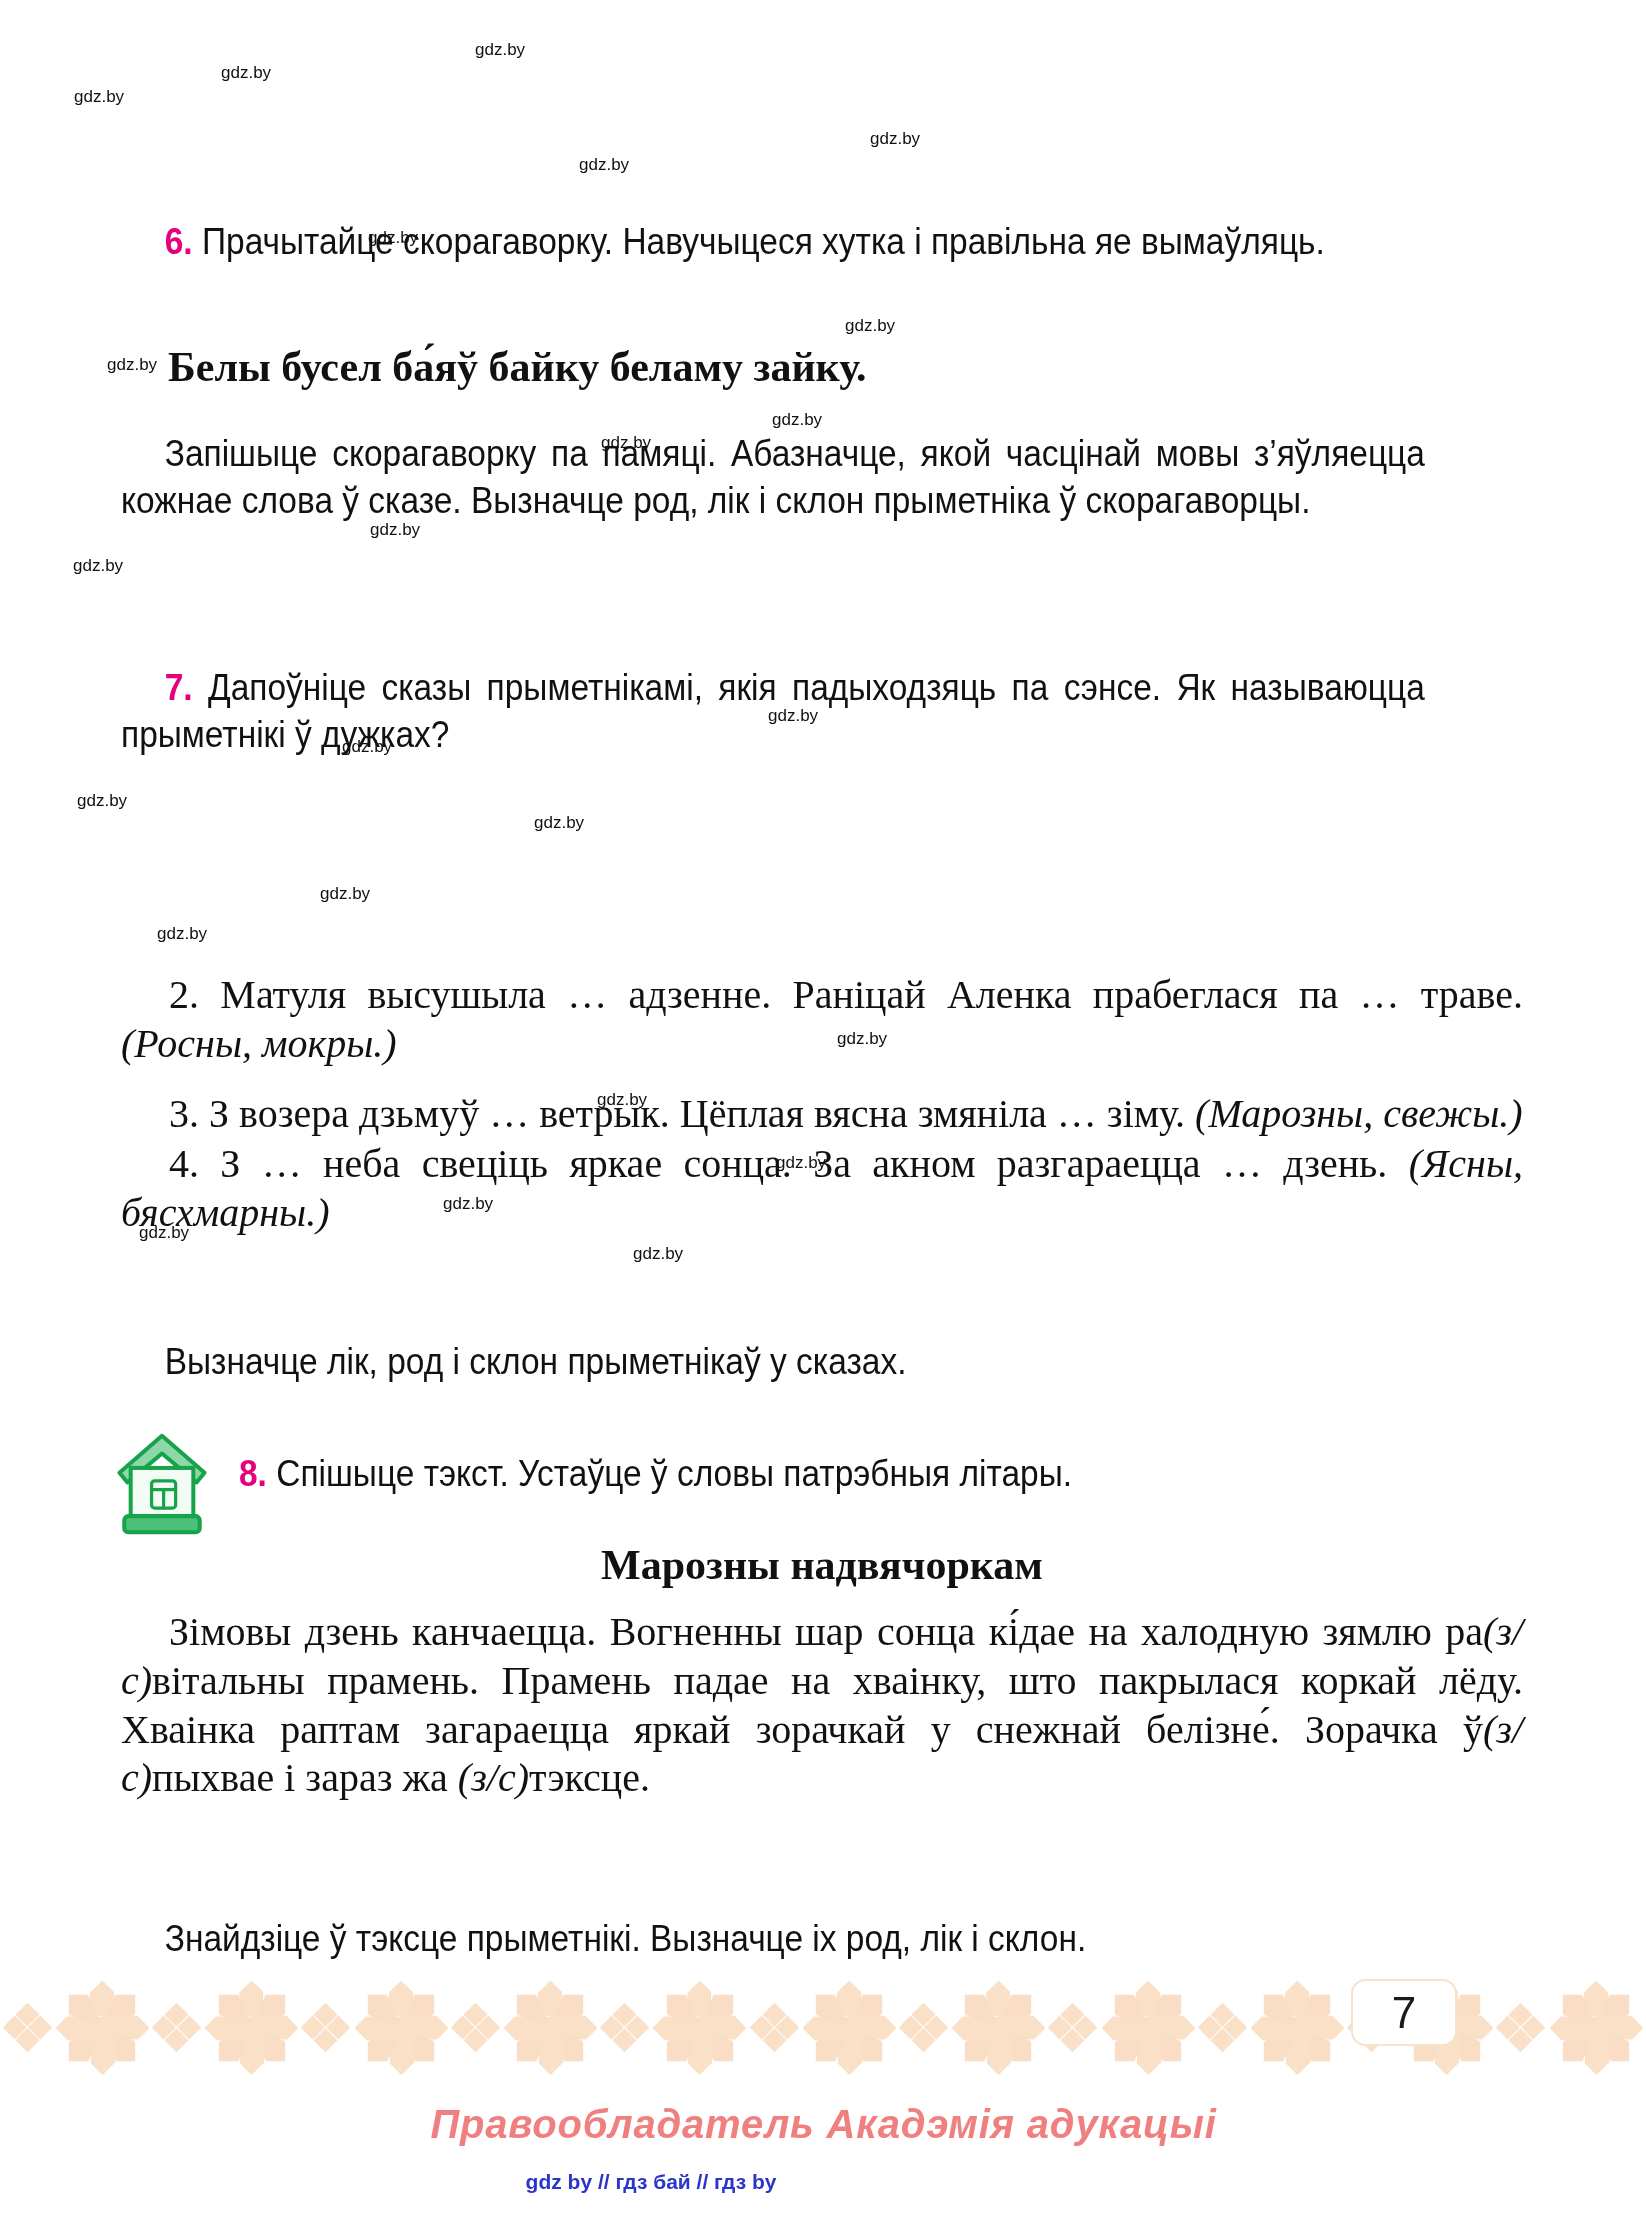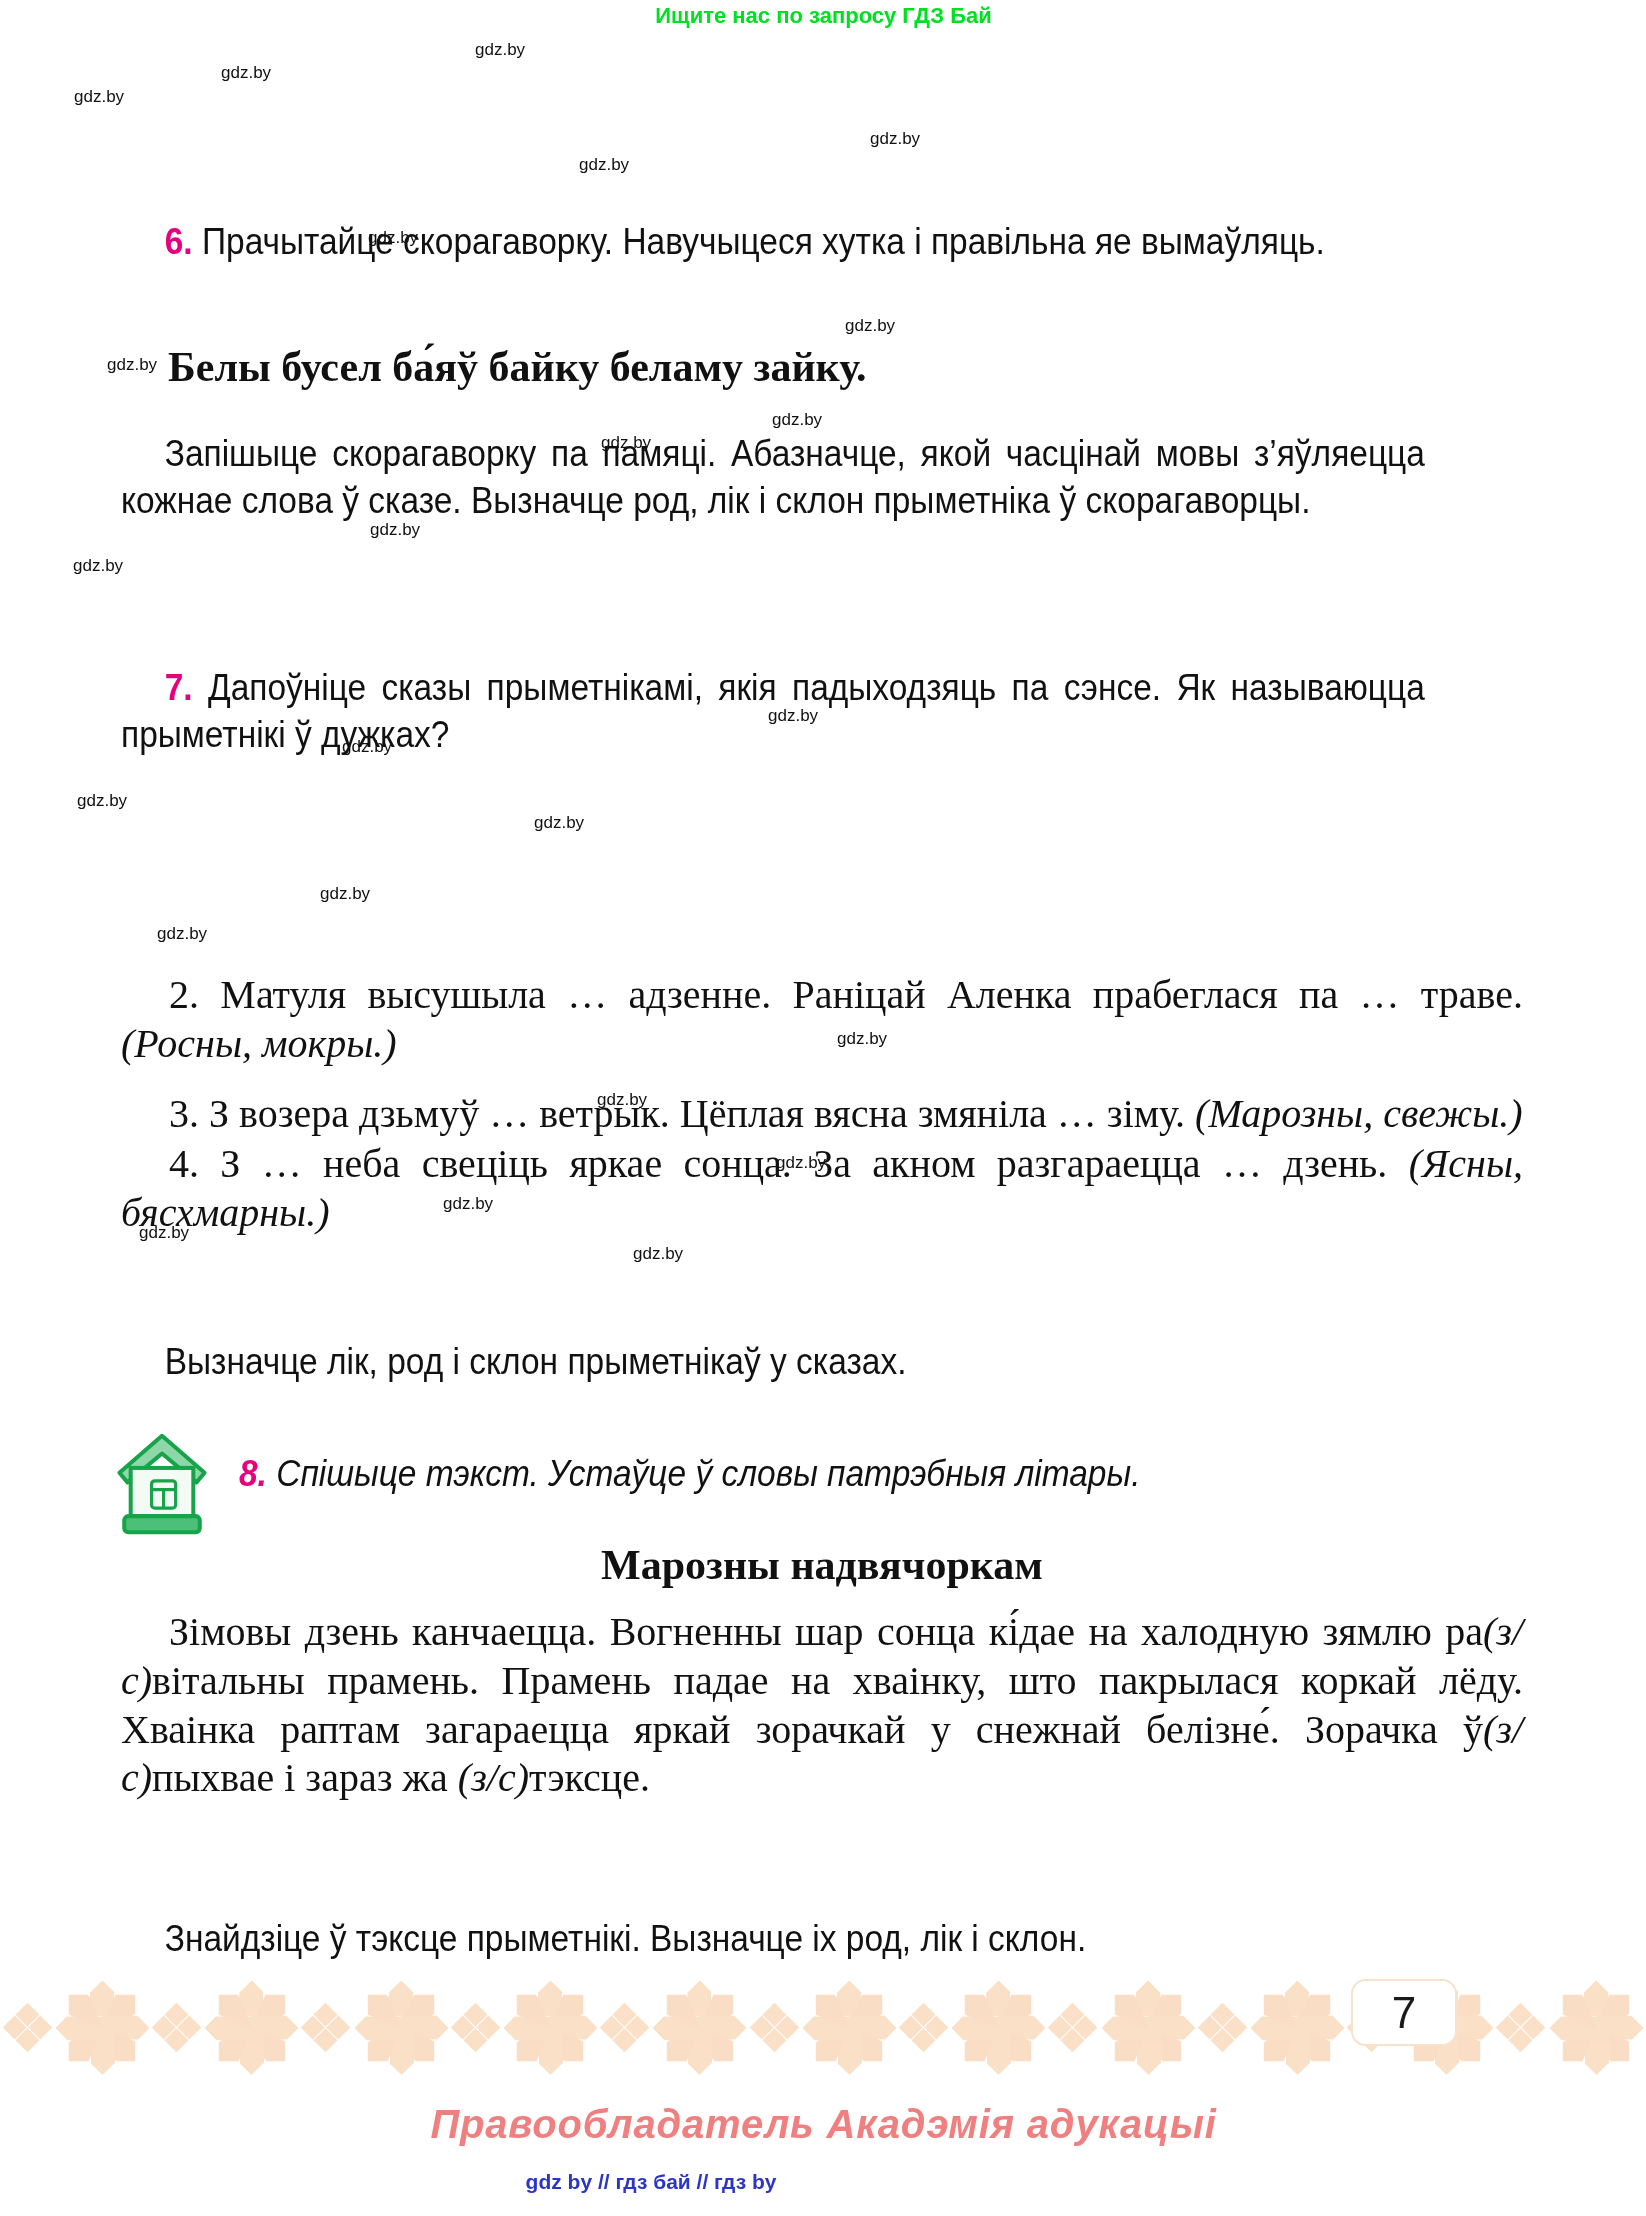--- a/index.html
+++ b/index.html
@@ -208,21 +208,20 @@
     font-size: 21px;
     font-weight: 700;
     color: #2b35c9;
   }
 </style>
 </head>
 <body>
 
 <div id="page">
 
-  <div class="promo-banner">Ищите нас по запросу ГДЗ Бай</div>
 
   <div id="watermark-layer">
       <div class="wm" style="left: 475px; top: 40px;">gdz.by</div>
       <div class="wm" style="left: 221px; top: 63px;">gdz.by</div>
       <div class="wm" style="left: 74px; top: 87px;">gdz.by</div>
       <div class="wm" style="left: 870px; top: 129px;">gdz.by</div>
       <div class="wm" style="left: 579px; top: 155px;">gdz.by</div>
       <div class="wm" style="left: 368px; top: 228px;">gdz.by</div>
       <div class="wm" style="left: 845px; top: 316px;">gdz.by</div>
       <div class="wm" style="left: 107px; top: 355px;">gdz.by</div>
@@ -299,21 +298,21 @@
       <rect x="22" y="46" width="78" height="62" fill="#f3fbf5" stroke="#17a34a" stroke-width="5"></rect>
 
       <rect x="48" y="62" width="30" height="34" rx="4" fill="#f3fbf5" stroke="#17a34a" stroke-width="4"></rect>
       <line x1="48" y1="73" x2="78" y2="73" stroke="#17a34a" stroke-width="4"></line>
       <line x1="63" y1="73" x2="63" y2="96" stroke="#17a34a" stroke-width="4"></line>
 
       <rect x="14" y="106" width="94" height="20" rx="5" fill="#4cbf78" stroke="#17a34a" stroke-width="5"></rect>
     </svg>
   </div>
 
-  <div class="col" style="top:1451px; left:239px; width:1285px;font-style:italic;">
+  <div class="col" style="top:1451px; left:239px; width:1285px;">
     <p class="instr">
       <span class="ex-num">8.</span>
       <span>Спішыце тэкст. Устаўце ў словы патрэбныя літары.</span>
     </p>
   </div>
 
   <div class="col" style="top:1541px;">
     <p class="story-title">Марозны надвячоркам</p>
   </div>
 

